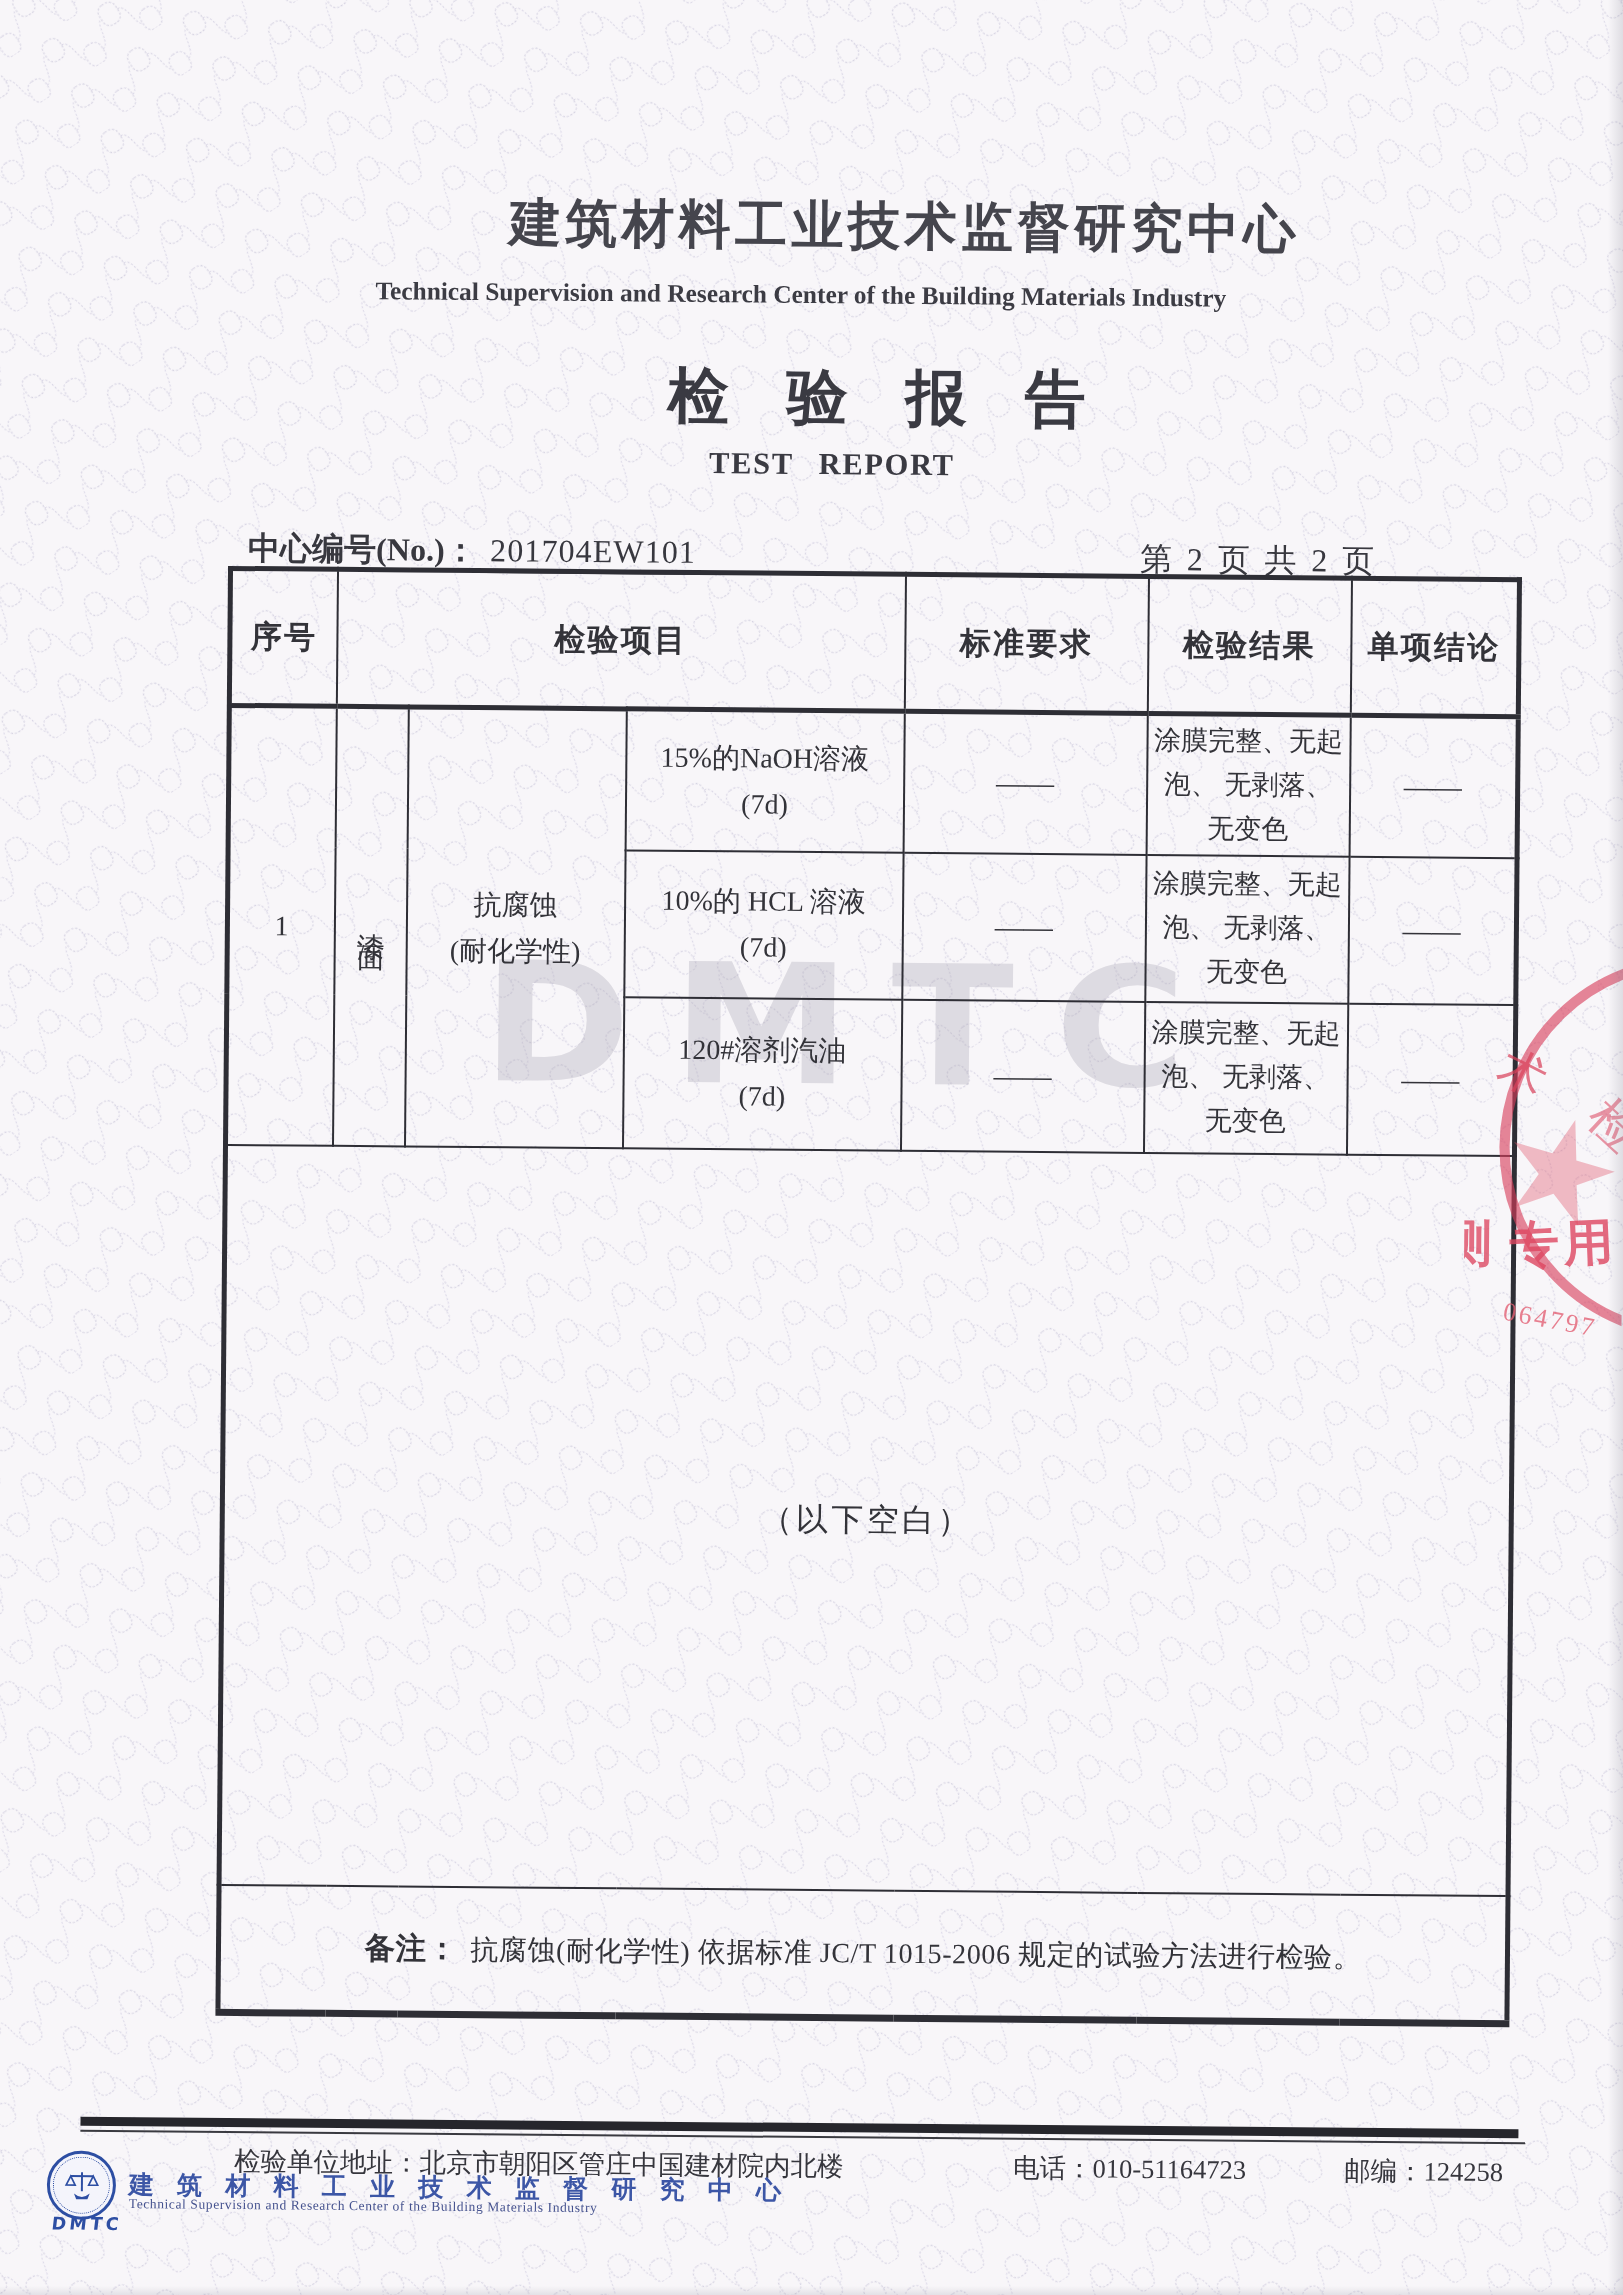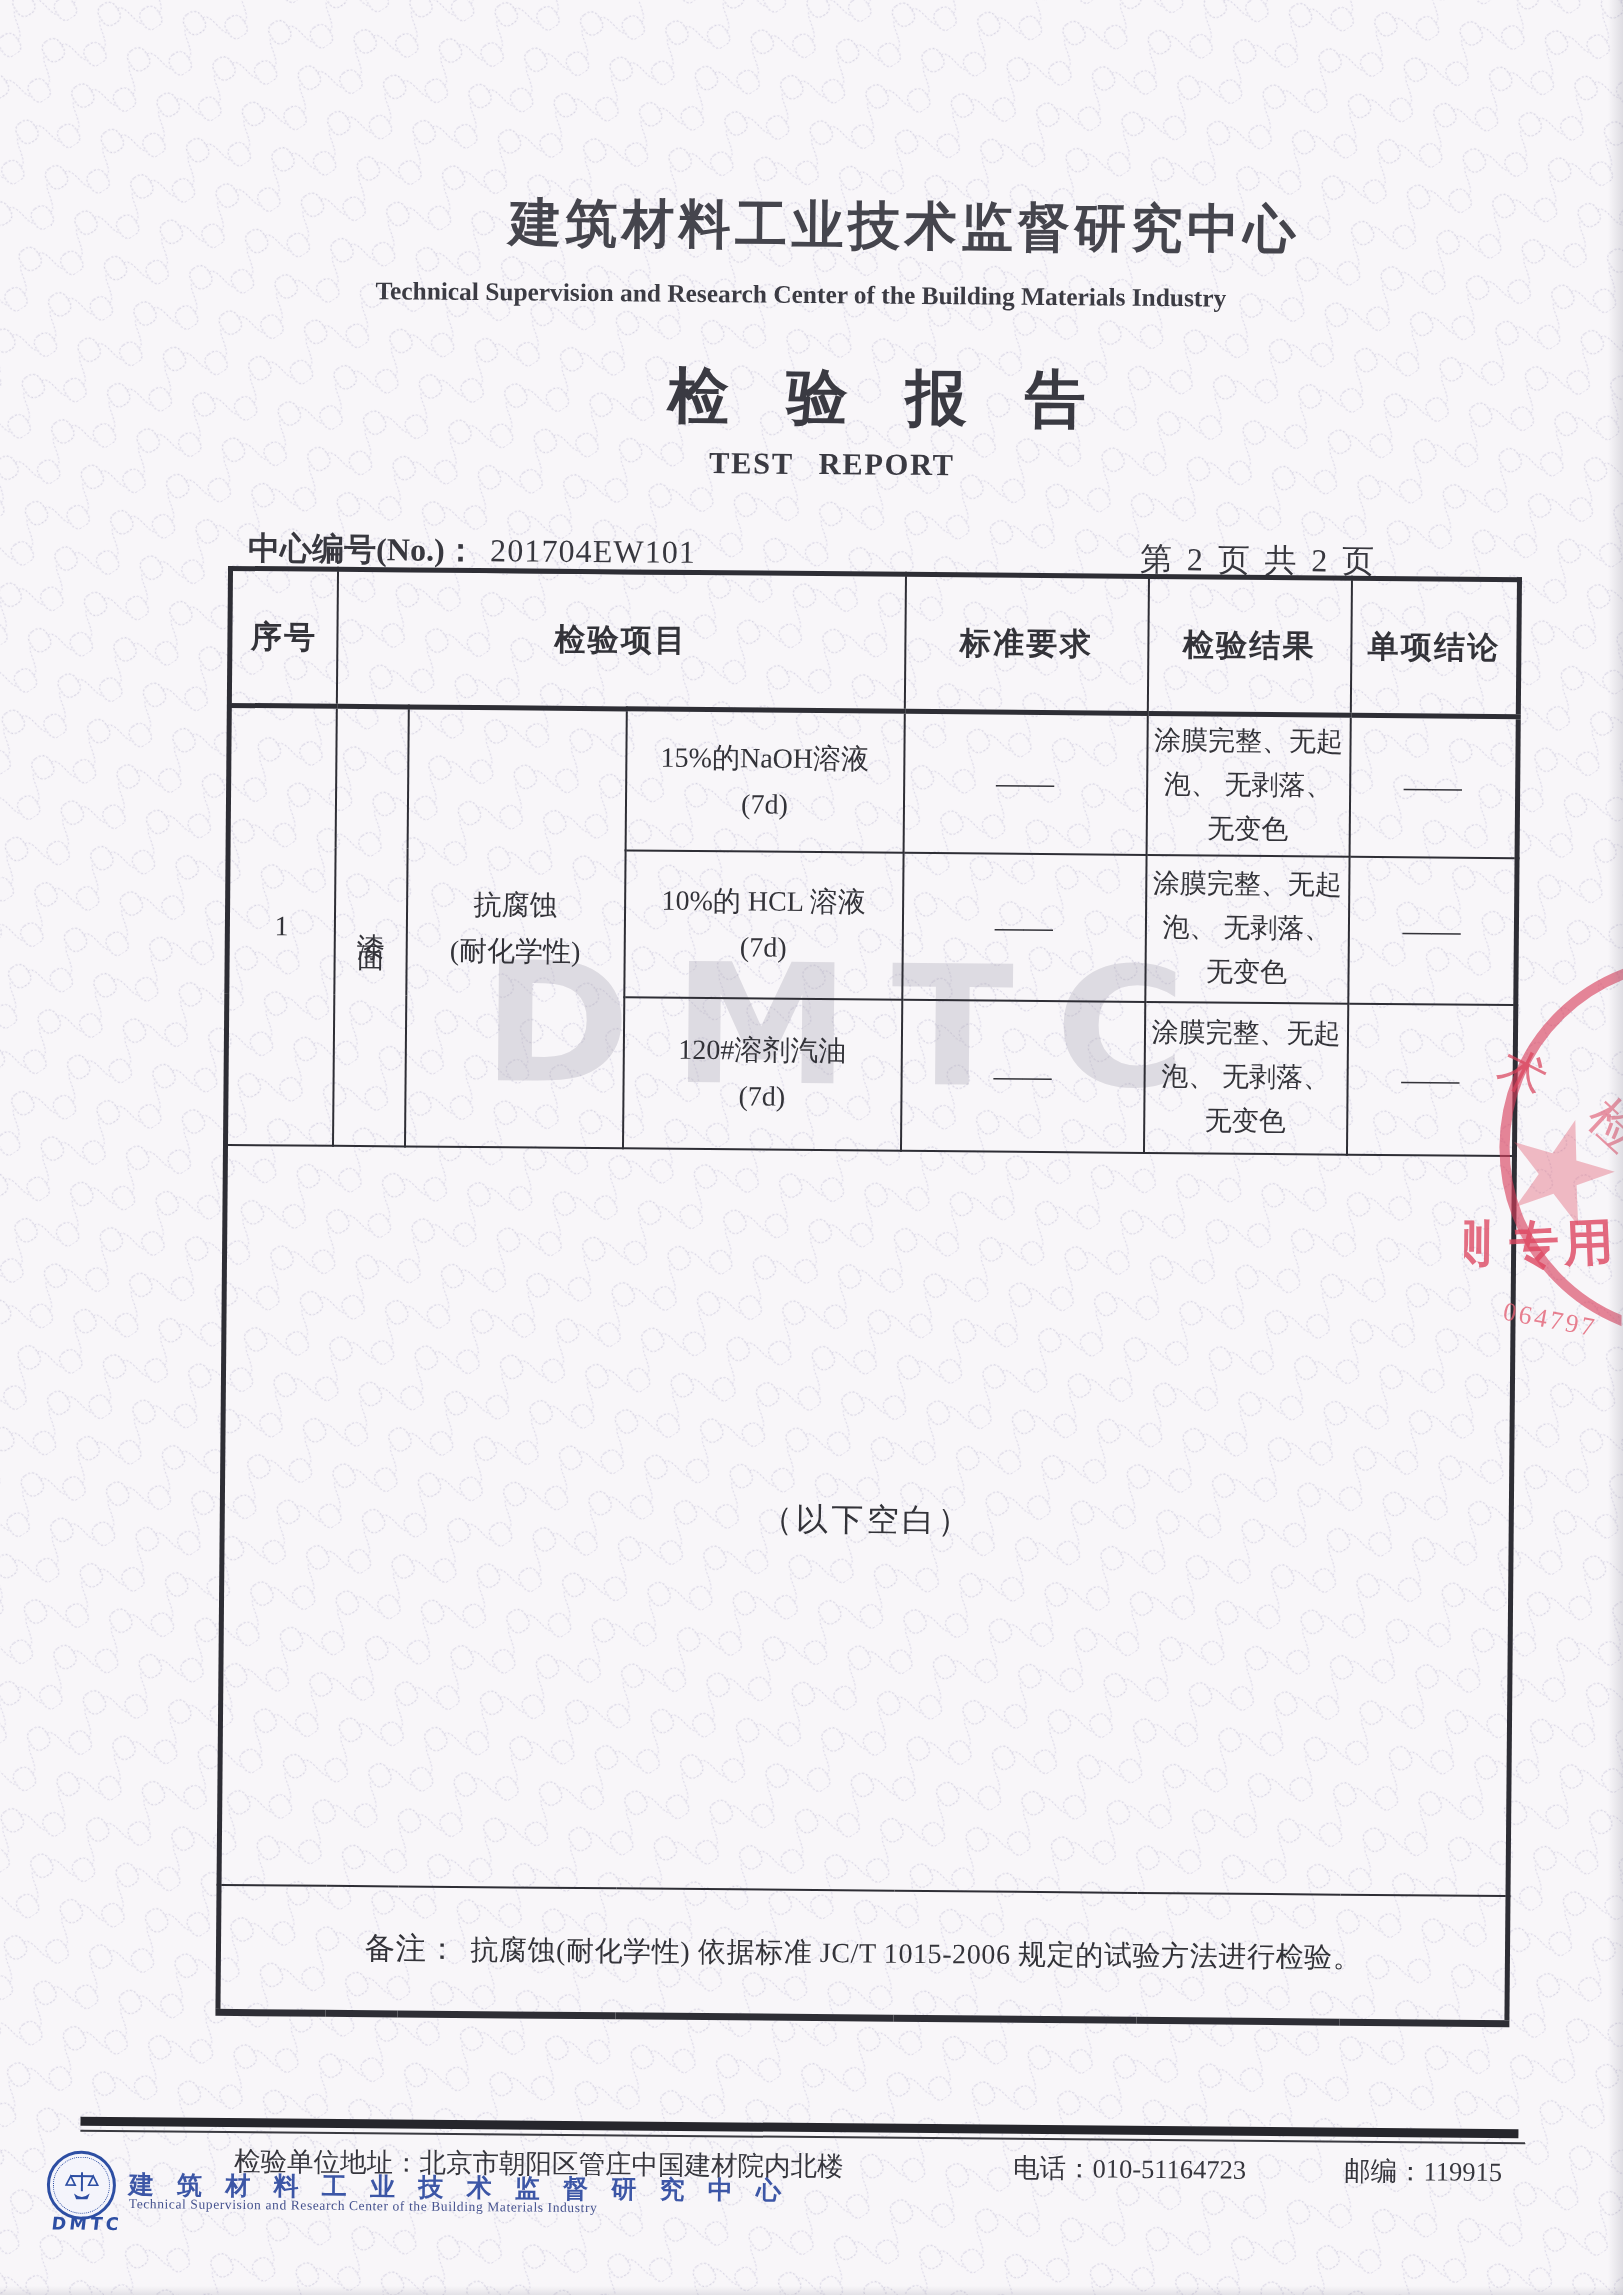--- a/index.html
+++ b/index.html
@@ -82,21 +82,21 @@
   .vertical-text{
     writing-mode:vertical-rl;text-orientation:upright;
     letter-spacing:12.4px;display:inline-block;font-size:28px;
   }
   td.blank-cell{vertical-align:top;padding-top:29px;font-size:32px;letter-spacing:3.4px;}
   td.remark-cell{
     vertical-align:top;text-align:left;
     padding:20.3px 11.3px 0 19px;font-size:28px;border-top-width:5.1px;
     letter-spacing:0.6px;
   }
-  .remark-label{font-weight:400;font-size:30.5px;margin-right:12.4px;}
+  .remark-label{font-weight:700;font-size:30.5px;margin-right:12.4px;}
   
   .stamp{position:absolute;right:0;top:934px;z-index:5;
     font-family:"Liberation Serif","DejaVu Serif",serif;}
   
   .footer-rule-1{position:absolute;left:89px;top:2123px;width:1438px;height:8.5px;background:#26262c;}
   .footer-rule-2{position:absolute;left:89px;top:2136px;width:1445px;height:2.3px;background:#3a3a40;}
   .addr-line{position:absolute;left:243px;top:2148px;font-size:26.5px;white-space:nowrap;color:#36363d;}
   .addr-phone{position:absolute;left:1022px;top:2148px;font-size:26.5px;white-space:nowrap;color:#36363d;}
   .addr-zip{position:absolute;left:1353px;top:2148px;font-size:26.5px;white-space:nowrap;color:#36363d;}
   .logo-circle{
@@ -252,21 +252,21 @@
     <div class="footer-rule-1"></div>
     <div class="footer-rule-2"></div>
 
     <div class="addr-line">
       <span>检验单位地址：</span><span>北京市朝阳区管庄中国建材院内北楼</span>
     </div>
     <div class="addr-phone">
       <span>电话：</span><span>010-51164723</span>
     </div>
     <div class="addr-zip">
-      <span>邮编：</span><span>119915</span>
+      <span>邮编：</span><span>124258</span>
     </div>
 
     <div class="logo-circle">
       <span class="inner-ring"></span>
       <svg width="36" height="36" viewBox="0 0 64 64">
         <g stroke="#2d4ea3" stroke-width="3.5" fill="none">
           <line x1="32" y1="8" x2="32" y2="42"></line>
           <line x1="12" y1="15" x2="52" y2="15"></line>
         </g>
         <path d="M12,15 l-8,16 h16 z" fill="none" stroke="#2d4ea3" stroke-width="3"></path>

